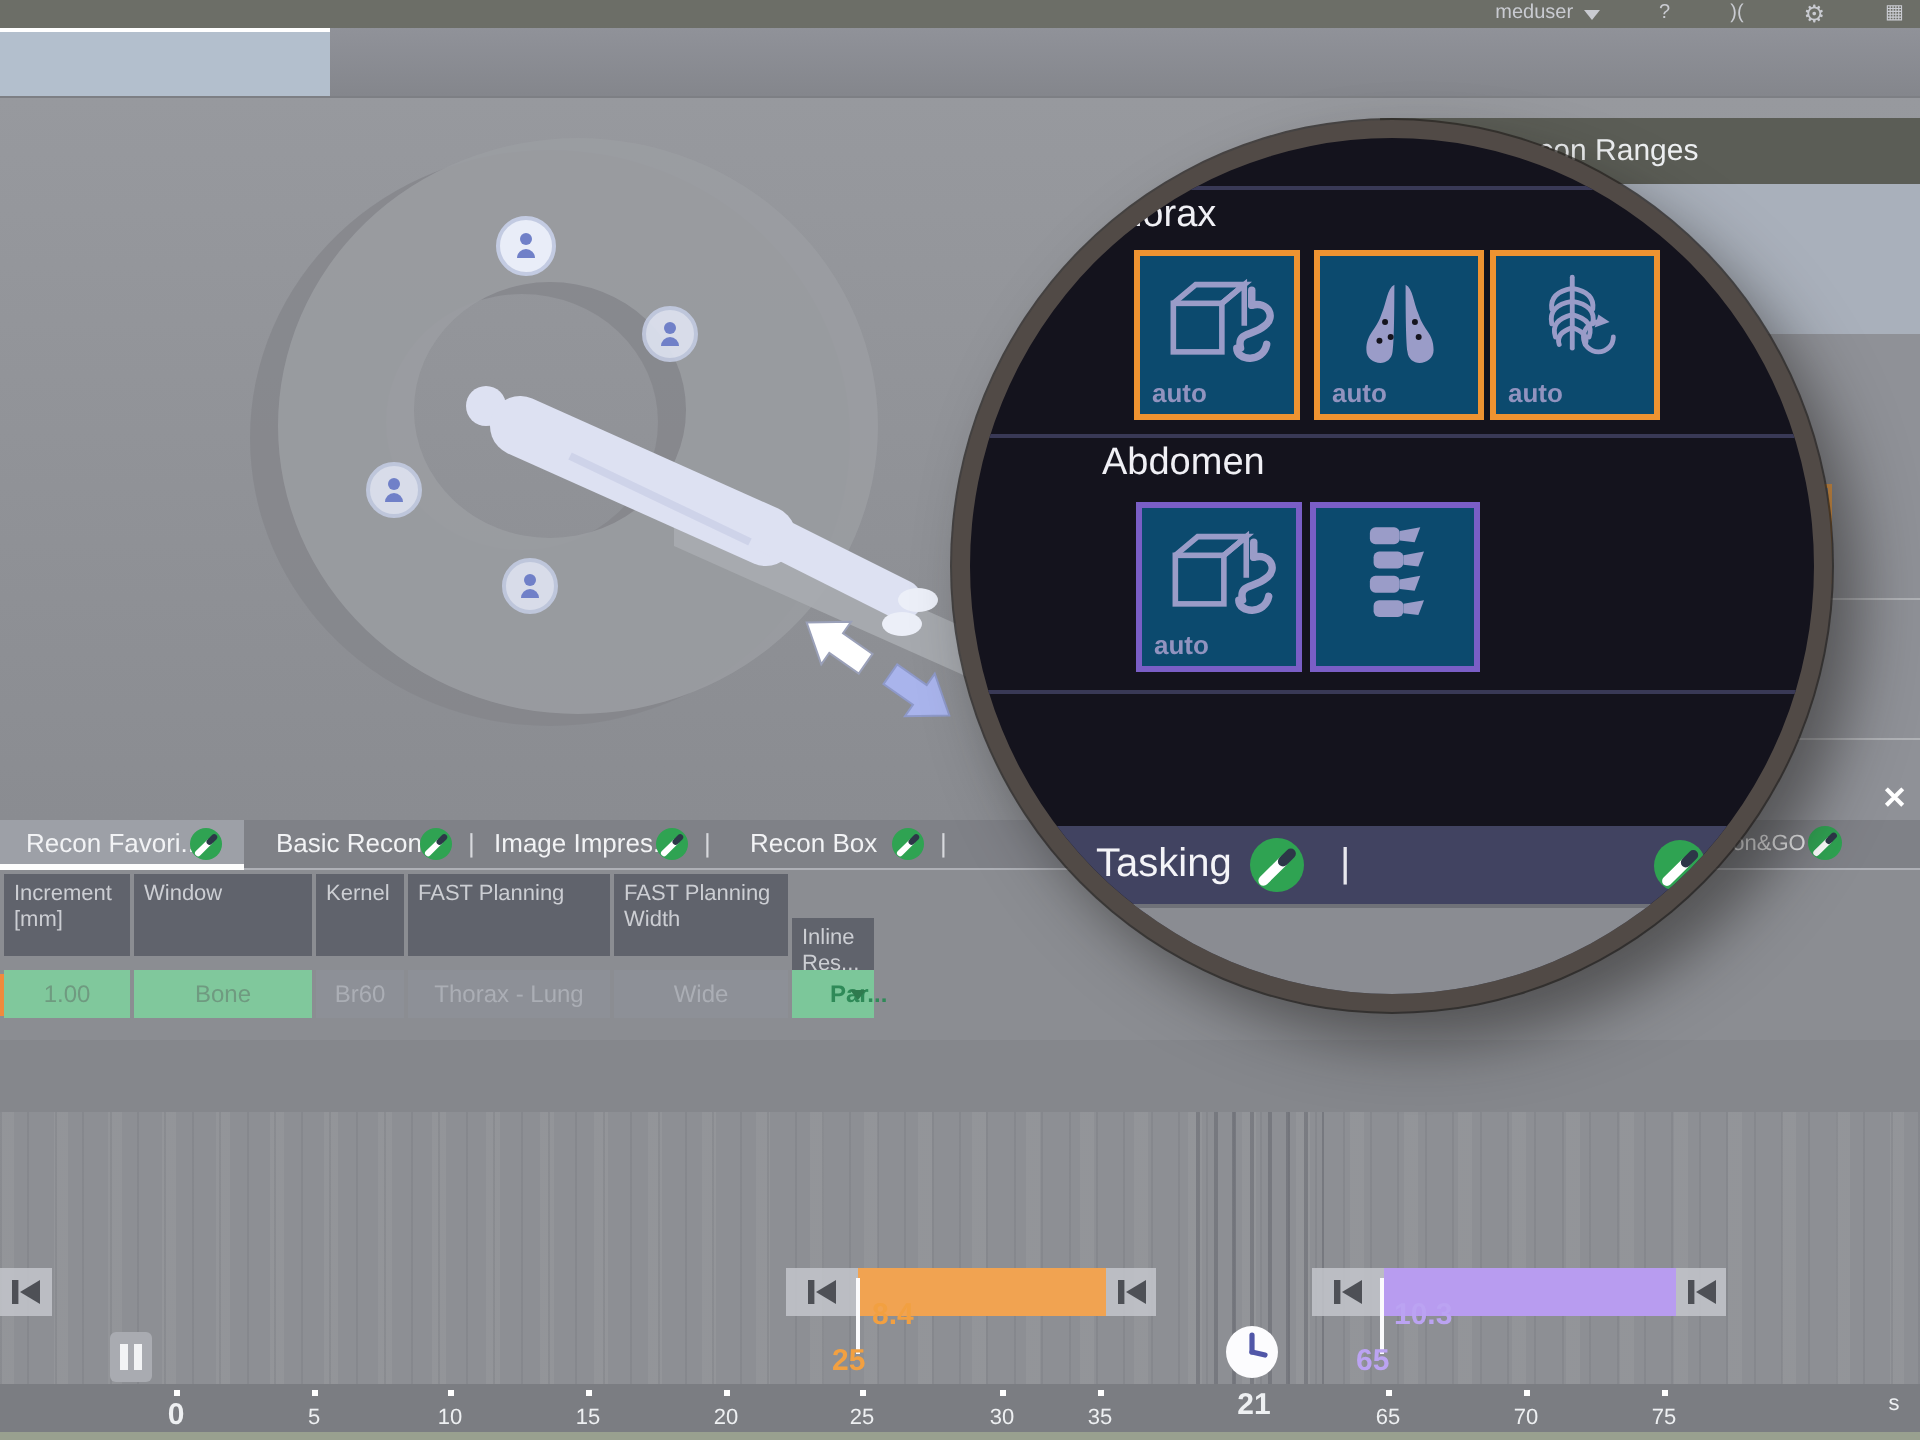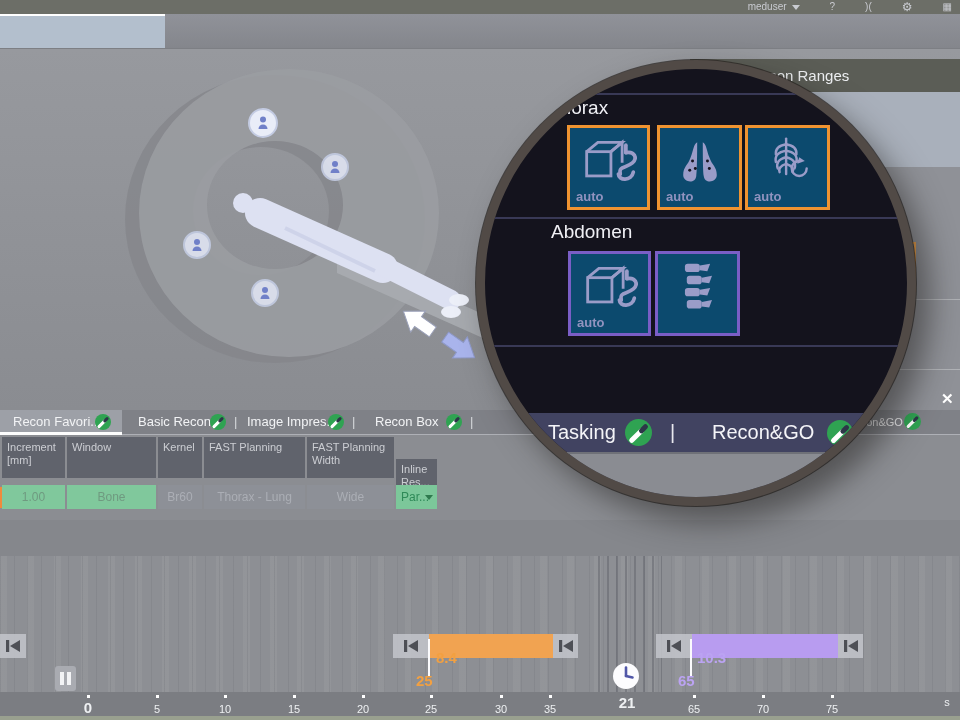--- a/index.html
+++ b/index.html
@@ -40,21 +40,21 @@
   .tab-underline{position:absolute;left:0;top:22px;width:122px;height:3px;background:#fdfdfd}
   .tab-label{position:absolute;top:0;line-height:24px;white-space:nowrap}
   .tab-sep{position:absolute;top:0;line-height:24px;color:#d7d9dd}
   .pencil{display:block}
   
   .hcell{position:absolute;background:#60636c;color:#ccced3;font-size:11px;line-height:13px;
     padding:4px 5px;box-sizing:border-box;white-space:pre-line}
   .vcell{position:absolute;height:24px;font-size:12px;line-height:24px;text-align:center;box-sizing:border-box}
   .vgreen{background:#80c89c;color:#6f9a80}
   .vgray{background:#8d9097;color:#abaeb5}
-  .vdrop{background:#7cc79a;color:#2f8a58;font-weight:normal;text-align:left;padding-left:5px}
+  .vdrop{background:#7cc79a;color:#2f8a58;font-weight:bold;text-align:left;padding-left:19px}
   .drop-caret{position:absolute;right:4px;top:10px;width:0;height:0;
     border-left:4px solid transparent;border-right:4px solid transparent;border-top:5px solid #2f7a4e}
   .row-marker{left:0;top:487px;width:3px;height:21px;background:#f08a3c}
   
   .tl-upper{left:0;top:520px;width:960px;height:36px;background:#85878c}
   .tl{left:0;top:556px;width:960px;height:136px;background:#8d8f94}
   .tl-stripes{position:absolute;left:0;top:0;width:960px;height:136px;
     background:repeating-linear-gradient(90deg,rgba(120,122,128,.35) 0 1px,transparent 1px 13.7px),
                repeating-linear-gradient(90deg,rgba(255,255,255,.05) 0 7px,transparent 7px 27px)}
   .tl-gap{position:absolute;left:598px;top:0;width:64px;height:136px;
@@ -407,21 +407,20 @@
     </div>
 
     <div class="mag-sep" style="top:276px"></div>
 
     <div class="mag-tabbar">
       <span class="abs" style="left:63px;line-height:39px">Tasking</span>
       <svg class="pencil abs" style="left:140px;top:6px" width="27" height="27" viewBox="0 0 18 18">
           <use href="#pencil-g"></use>
         </svg>
       <span class="abs" style="left:185px;line-height:39px;color:#e8e8ee">|</span>
-      <span class="abs" style="left:227px;line-height:39px">Recon&amp;GO</span>
       <svg class="pencil abs" style="left:342px;top:7px" width="26" height="26" viewBox="0 0 18 18">
           <use href="#pencil-g"></use>
         </svg>
     </div>
     <div class="mag-bottom"></div>
   </div>
 
 </div>
 
 </body></html>

